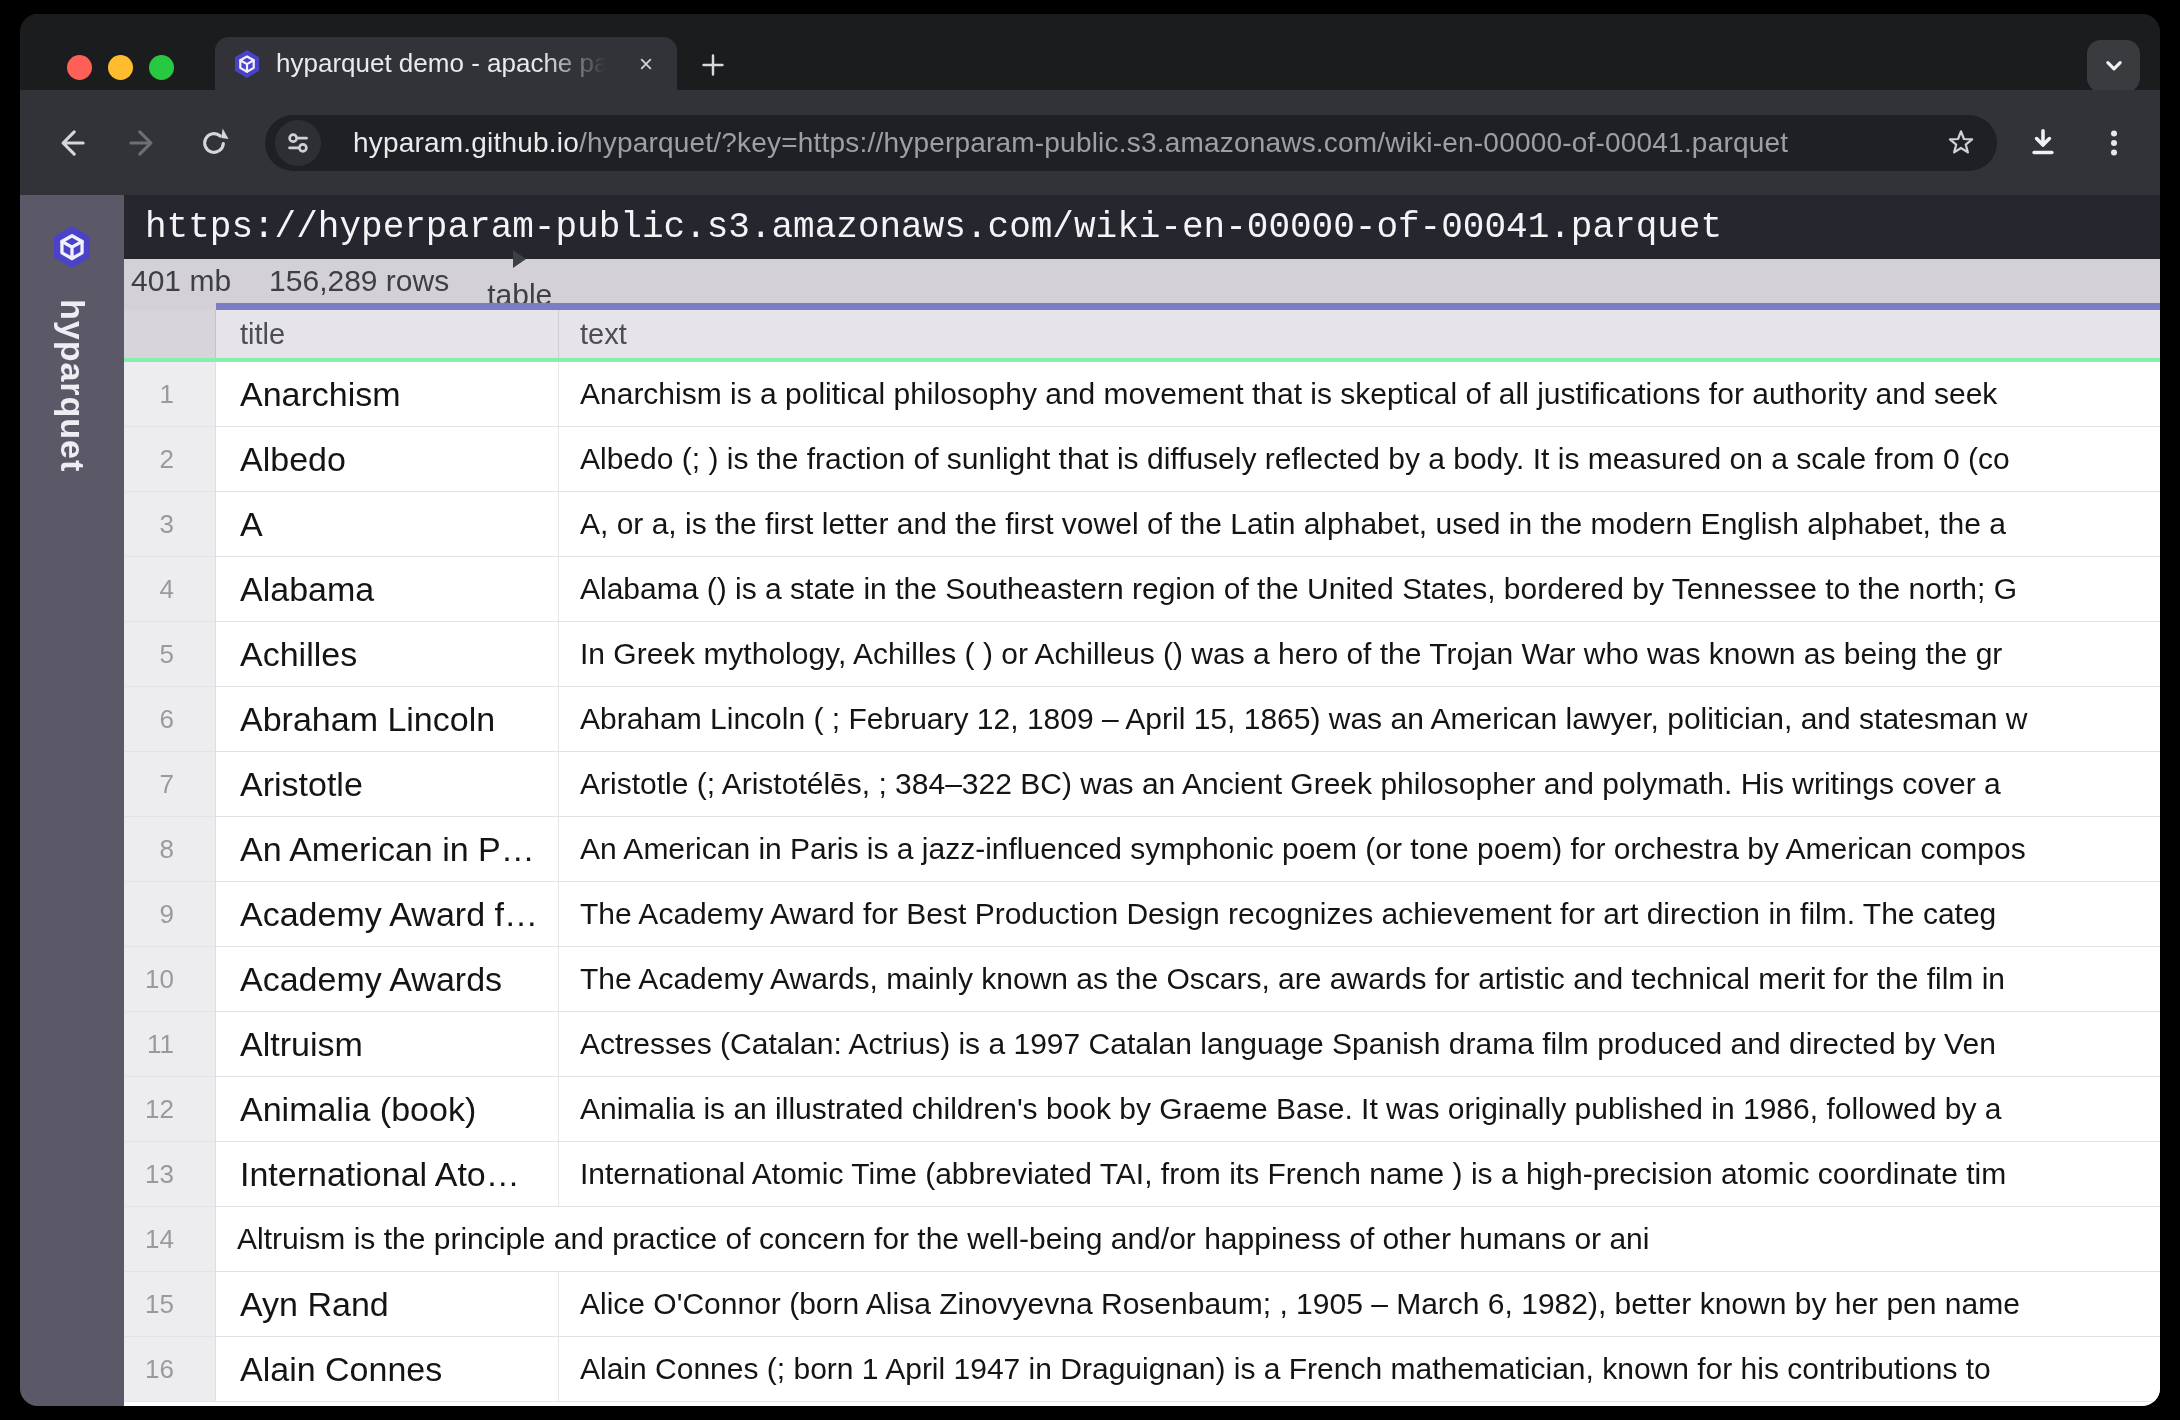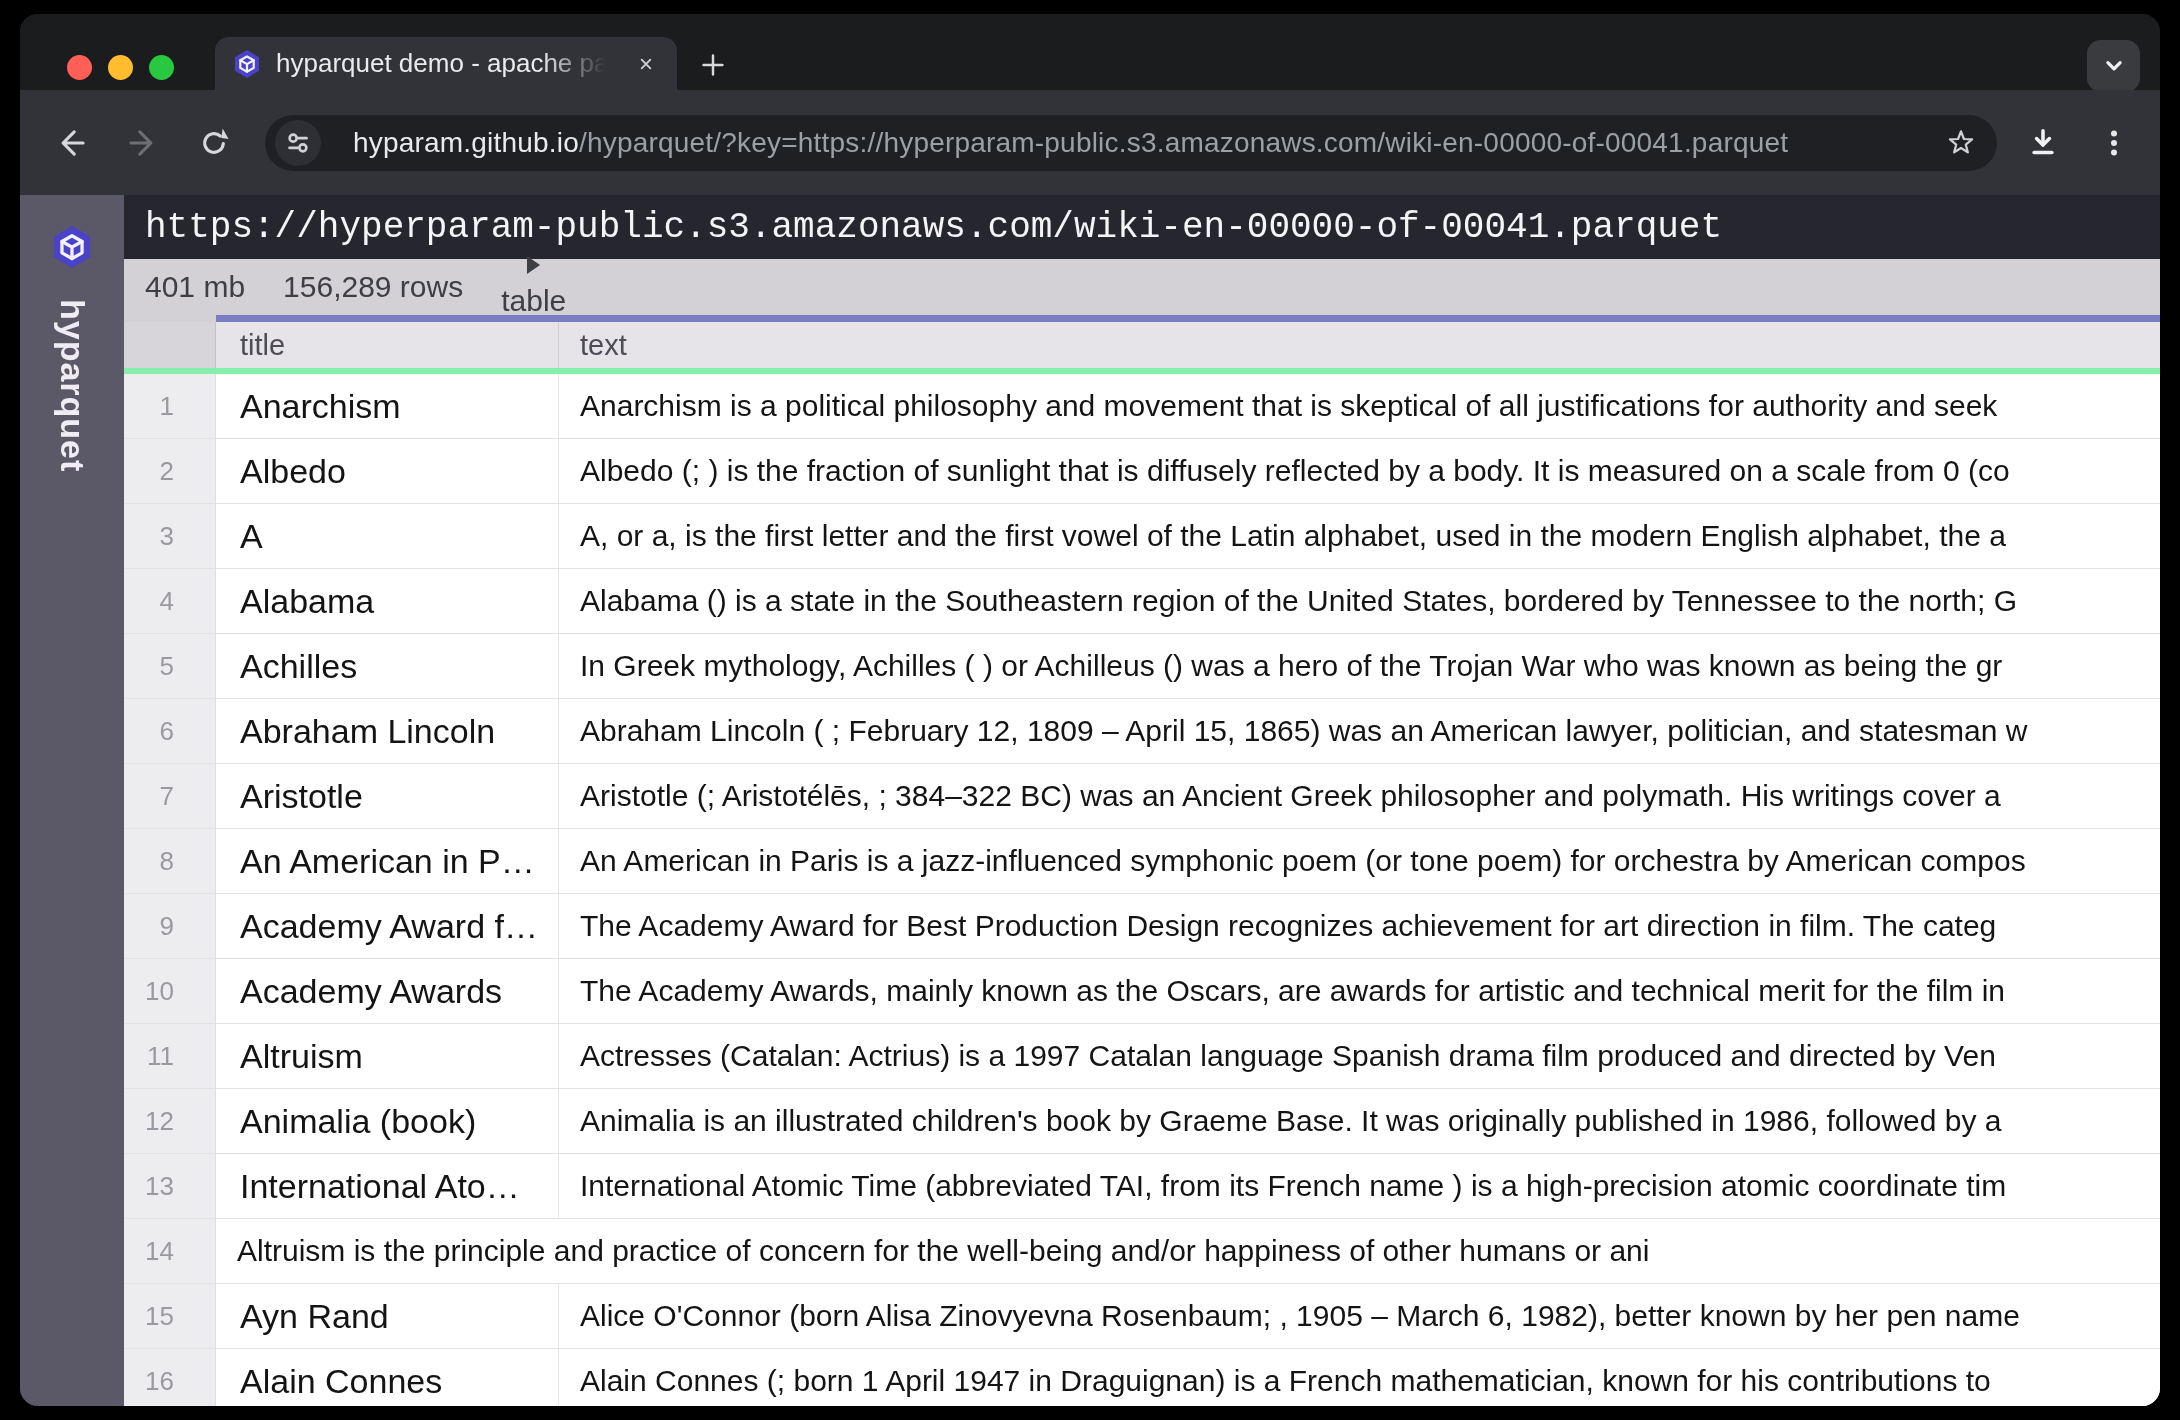--- a/index.html
+++ b/index.html
@@ -70,40 +70,40 @@
   }
 
   .main { flex: 1; display: flex; flex-direction: column; min-width: 0; }
   .fileheader {
     height: 64px; flex: none; background: var(--header_navy, #26262f);
     color: #f4f4f6; display: flex; align-items: center; padding-left: 21px;
     font-family: "Liberation Mono", "DejaVu Sans Mono", monospace; font-size: 36px;
     white-space: nowrap; overflow: hidden;
   }
   .metabar {
-    height: 56px; flex: none; background: var(--meta_gray, #d3d1d5);
-    display: flex; align-items: center; gap: 38px; padding-left: 21px;
+    height: 44px; flex: none; background: var(--meta_gray, #d3d1d5);
+    display: flex; align-items: center; gap: 38px; padding-left: 7px;
     color: #3e3e45; font-size: 30px;
   }
   .meta-toggle { display: flex; align-items: center; gap: 10px; cursor: pointer; flex-direction: column; }
   .tri {
     width: 0; height: 0; border-top: 9px solid transparent; border-bottom: 9px solid transparent;
     border-left: 13px solid #3e3e45; display: inline-block;
   }
   .progress { height: 7px; flex: none; display: flex; }
   .progress .pg-left { width: 92px; background: var(--meta_gray, #d3d1d5); }
   .progress .pg-bar  { flex: 1; background: var(--accent_purple, #7a7dc2); }
 
   
   .thead { height: 52px; flex: none; display: flex; font-size: 29px; color: #4d4d56; }
   .th { display: flex; align-items: center; }
   .th.corner { width: 92px; background: #d7d5d9; border-right: 1px solid #c3c1c7; }
   .th.title  { width: 343px; background: #e6e4e8; padding-left: 24px; border-right: 1px solid #cfcdd2; }
   .th.text   { flex: 1; background: #e6e4e8; padding-left: 21px; min-width: 0; }
-  .thead { border-bottom: 6px solid #86efac; }
+  .thead { border-bottom: 4px solid #86efac; }
 
   .tbody { flex: 1; overflow: hidden; background: #fff; }
   .tr { height: 65px; display: flex; border-bottom: 1px solid #e3e2e6; background: #fff; }
   .td { display: flex; align-items: center; white-space: nowrap; overflow: hidden; }
   .td.num {
     width: 92px; flex: none; background: #ededf0; border-right: 1px solid #dedde1;
     justify-content: flex-end; padding-right: 41px; color: #9a99a0; font-size: 26px;
   }
   .td.title { width: 343px; flex: none; padding-left: 24px; border-right: 1px solid #e7e6ea; color: #141414; font-size: 34px; }
   .td.text  { flex: 1; padding-left: 21px; min-width: 0; color: #141414; font-size: 30px; }

